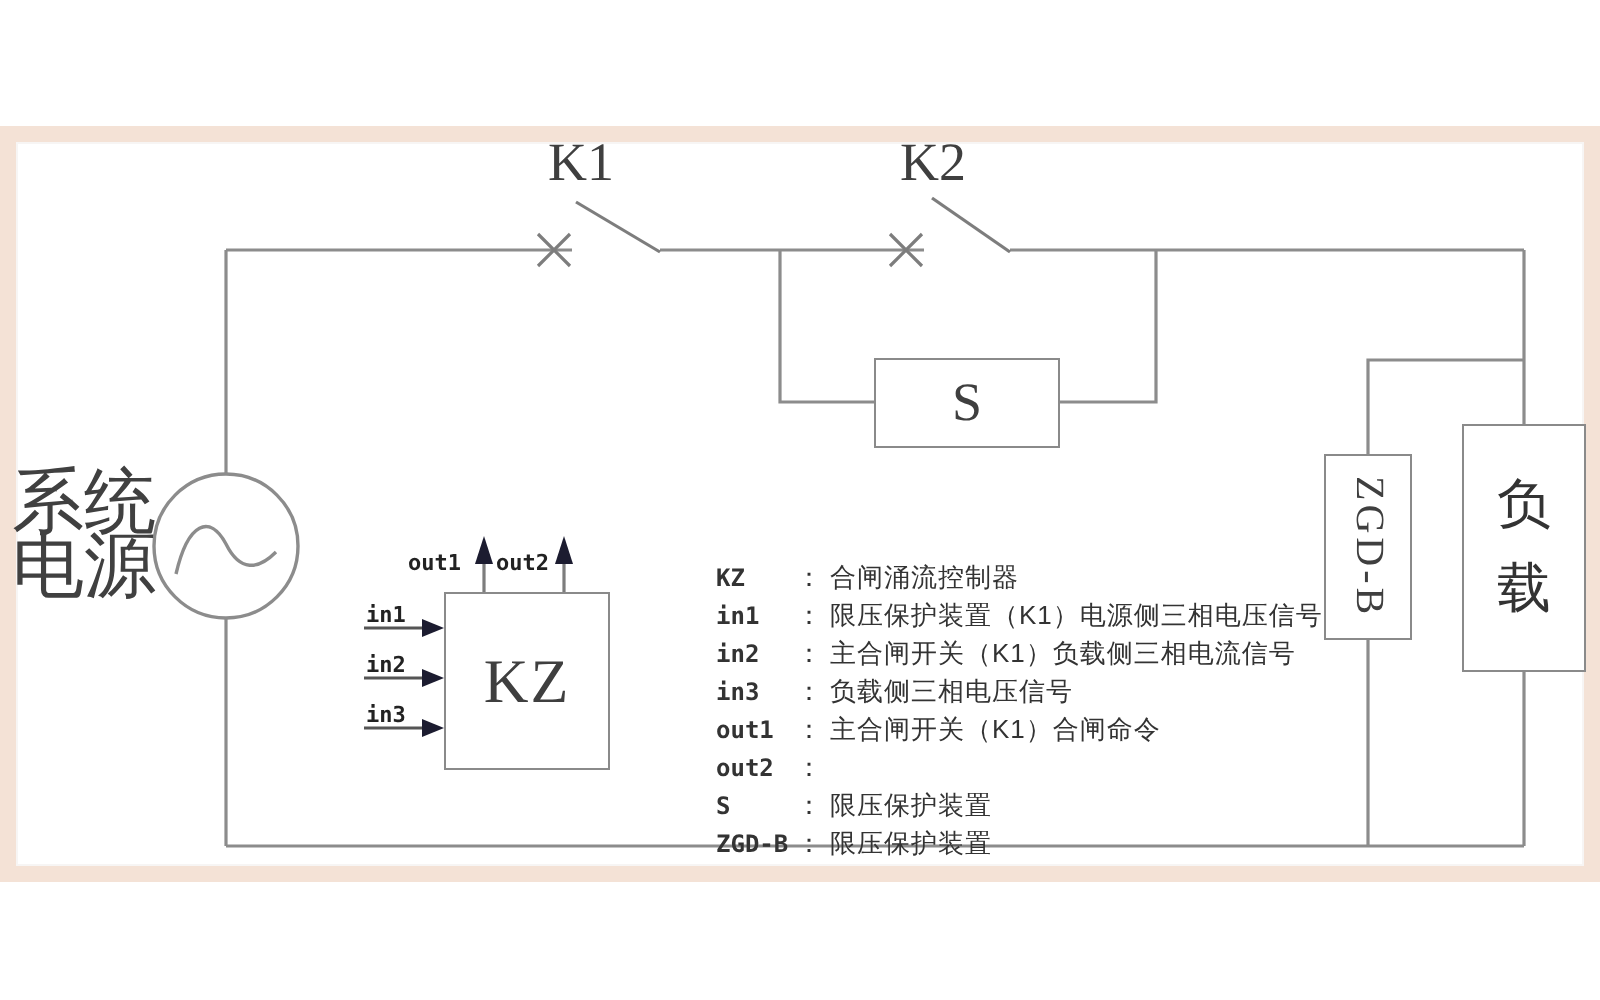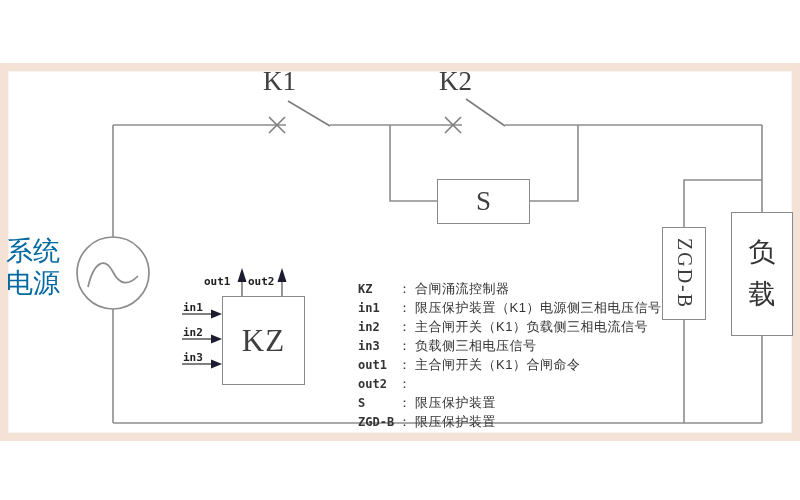--- a/index.html
+++ b/index.html
@@ -17,26 +17,26 @@
   .box-kz  {left:222px;top:296px;width:83px;height:89px;}
   .box-zgdb{left:662px;top:227px;width:44px;height:93px;}
   .box-load{left:731px;top:212px;width:62px;height:124px;}
 
   .serif-lbl{font-family:"Liberation Serif","DejaVu Serif",serif;color:#3f3f3f;}
   .box-s .serif-lbl{font-size:27px;}
   .box-kz .serif-lbl{font-size:31px;letter-spacing:1px;}
   .box-zgdb .serif-lbl{font-size:20px;writing-mode:vertical-rl;letter-spacing:2px;}
   .box-load .cn{font-size:27px;width:1em;word-break:break-all;line-height:1.55;text-align:center;color:#333;}
 
-  .sw-label{position:absolute;width:44px;text-align:left;
+  .sw-label{position:absolute;width:44px;text-align:right;
             font-family:"Liberation Serif","DejaVu Serif",serif;font-size:27px;color:#3f3f3f;}
   .k1{left:263px;top:66px;} .k2{left:439px;top:66px;}
 
-  .src-label{position:absolute;left:6px;top:235px;width:60px;font-size:27px;
-             line-height:32px;color:#0369a1;width:2em;word-break:break-all;font-weight:500;}
+  .src-label{position:absolute;left:6px;top:235px;width:60px;font-size:36px;
+             line-height:32px;color:#404040;width:2em;word-break:break-all;font-weight:500;}
 
   .port{position:absolute;font-family:"DejaVu Sans Mono",monospace;
         font-weight:bold;font-size:11px;color:#222;}
   .p-out1{left:204px;top:275px;} .p-out2{left:248px;top:275px;}
   .p-in1{left:183px;top:301px;}  .p-in2{left:183px;top:326px;}  .p-in3{left:183px;top:351px;}
 
   .legend{position:absolute;left:358px;top:279px;}
   .legend-row{display:flex;height:19px;align-items:center;font-size:13px;color:#333;white-space:nowrap;}
   .lk{font-family:"DejaVu Sans Mono",monospace;font-weight:bold;font-size:12px;
       min-width:40px;display:inline-block;}

